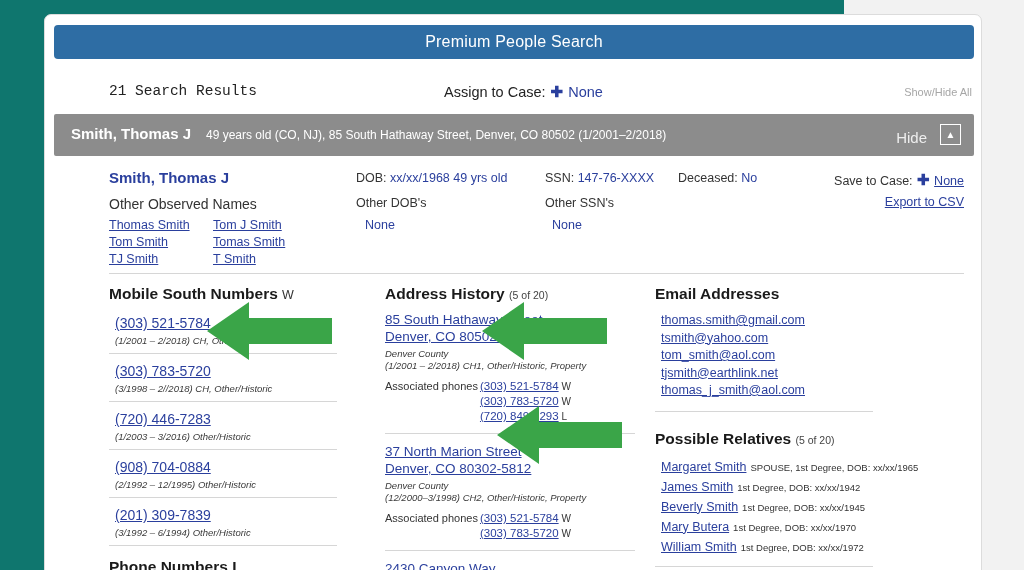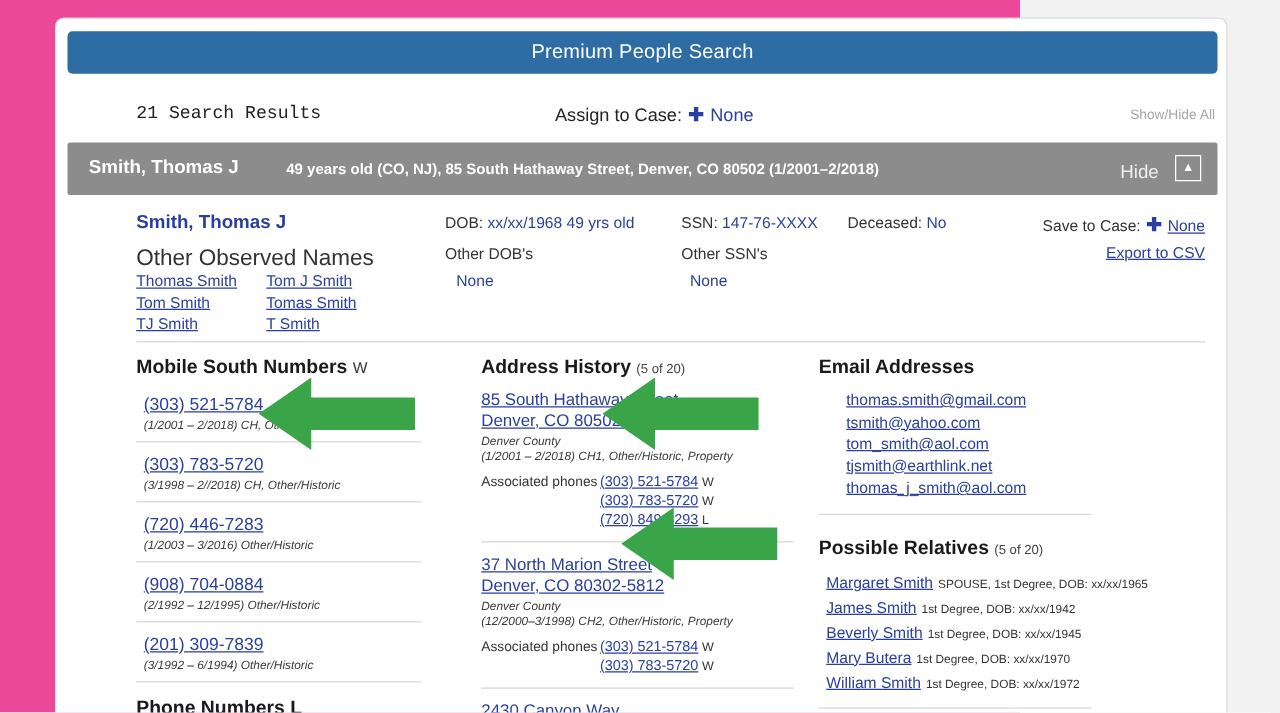--- a/index.html
+++ b/index.html
@@ -9,21 +9,22 @@
     width: 1024px;
     height: 570px;
     overflow: hidden;
     font-family: "Liberation Sans", sans-serif;
   }
 
   #root {
     position: relative;
     width: 816px;
     height: 570px;
-    background: #ec4899;
+    background: #0f766e;
+    padding-left: 28px;
   }
 
   
   .card {
     position: absolute;
     left: 44px;
     top: 14px;
     width: 938px;
     height: 580px;
     background: #ffffff;
@@ -107,22 +108,21 @@
     left: 17px;
     top: 11px;
     font-size: 15px;
     font-weight: bold;
   }
   .pb-detail {
     position: absolute;
     left: 152px;
     top: 14px;
     font-size: 12px;
-    font-weight: bold;
-    margin-left: 23px;
+    font-weight: normal;
   }
   .pb-hide {
     position: absolute;
     right: 47px;
     top: 15px;
     font-size: 15px;
     color: #eeeeee;
   }
   .pb-collapse {
     position: absolute;
@@ -153,21 +153,21 @@
     left: 55px;
     top: 8px;
     font-size: 15px;
     font-weight: bold;
     color: #2a3f9d;
   }
   .id-oon {
     position: absolute;
     left: 55px;
     top: 35px;
-    font-size: 18px;
+    font-size: 14px;
     color: #333;
   }
   .names-grid {
     position: absolute;
     left: 55px;
     top: 56px;
     width: 220px;
   }
   .names-col {
     display: inline-block;
@@ -305,21 +305,21 @@
   .assoc-item { display: block; line-height: 14px; white-space: nowrap; }
   .assoc-num {
     font-size: 11.5px;
     color: #2a3f9d;
     text-decoration: underline;
     cursor: pointer;
   }
   .assoc-type { font-size: 10px; color: #333; margin-left: 3px; }
 
   
-  .email-list { margin-left: 22px; }
+  .email-list { margin-left: 6px; }
   .email-item {
     display: block;
     font-size: 12.5px;
     color: #2a3f9d;
     text-decoration: underline;
     cursor: pointer;
     line-height: 17.5px;
     white-space: nowrap;
   }
   .hr-email {

